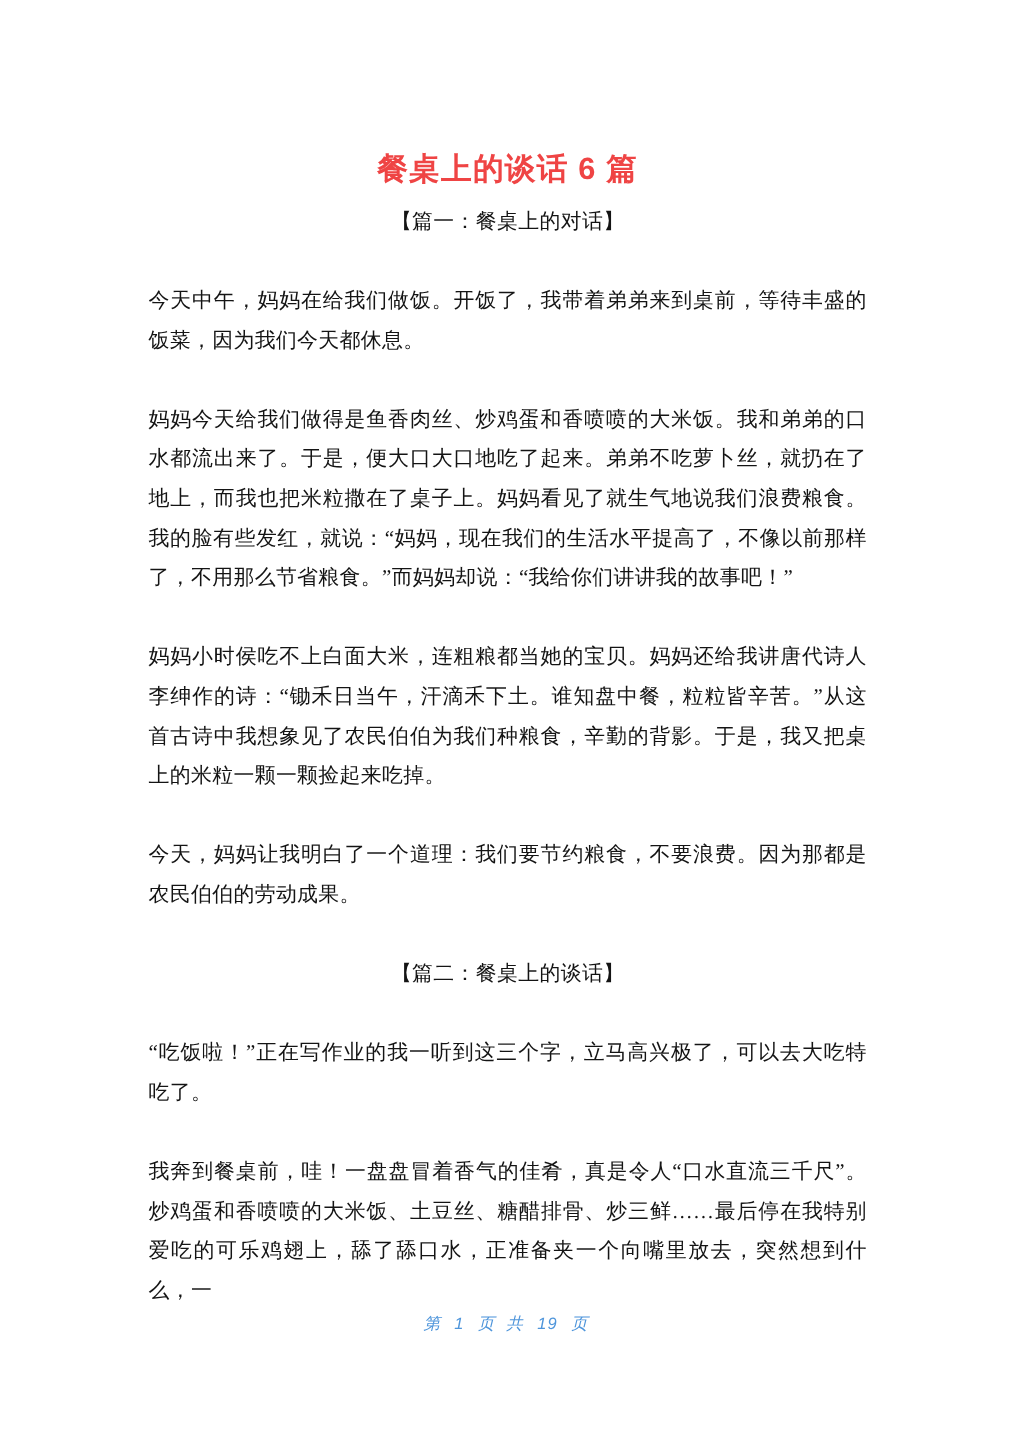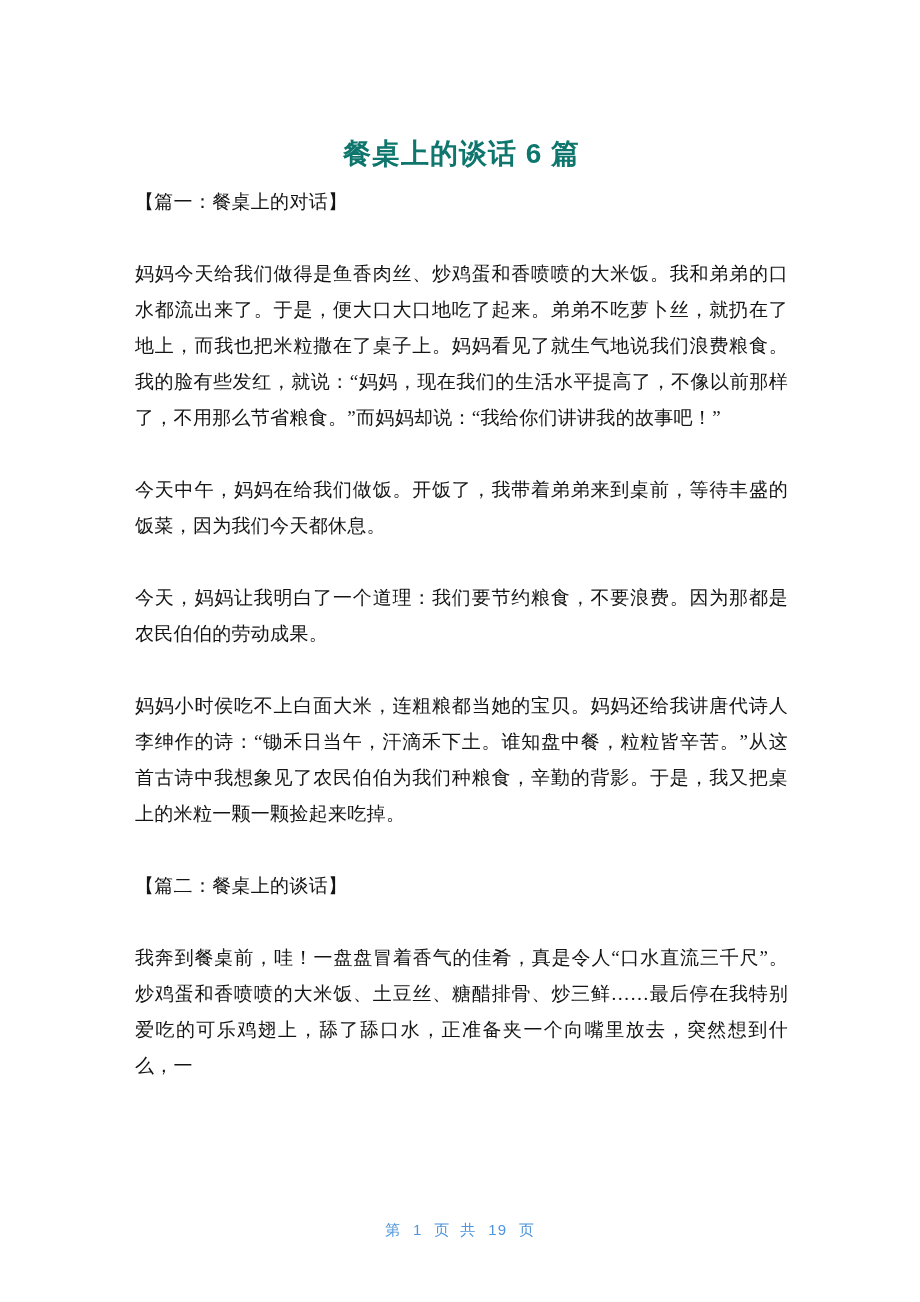--- a/index.html
+++ b/index.html
@@ -20,76 +20,78 @@
     padding: 132px 132px 0 135px;
   }
   .doc-title {
     margin: 0 0 8px 0;
     text-align: center;
     font-family: "Liberation Sans", "DejaVu Sans", sans-serif;
     font-weight: bold;
     font-size: 28px;
     line-height: 44px;
     letter-spacing: 1px;
-    color: #0f766e;
+    color: #ef4444;
   }
   .body-text {
     font-family: "Liberation Serif", "DejaVu Serif", serif;
     font-size: 19px;
     line-height: 36px;
     letter-spacing: 0.3px;
     color: #141414;
   }
   .sec-heading {
     margin: 0 0 36px 0;
-    text-align: left;
+    text-align: center;
   }
   .page p {
     margin: 0 0 36px 0;
     text-align: justify;
     text-justify: inter-ideograph;
   }
   .page-footer {
     position: absolute;
     left: 0;
     right: 0;
-    top: 1219px;
+    top: 1193px;
     text-align: center;
     font-family: "Liberation Serif", "DejaVu Serif", serif;
     font-size: 15px;
     line-height: 22px;
     color: #4e95db;
     letter-spacing: 1px;
+    font-style: italic;
   }
   .page-footer span {
     margin: 0 5px;
   }
   .page-footer .num {
     font-family: "Liberation Sans", "DejaVu Sans", sans-serif;
     font-size: 15px;
     margin: 0 7px;
   }
 </style>
 </head>
 <body>
 
 <div class="page">
 
   <h1 class="doc-title">餐桌上的谈话 6 篇</h1>
 
   <div>
     <div class="body-text sec-heading">【篇一：餐桌上的对话】</div>
+    <p class="body-text">今天中午，妈妈在给我们做饭。开饭了，我带着弟弟来到桌前，等待丰盛的饭菜，因为我们今天都休息。</p>
     <p class="body-text">妈妈今天给我们做得是鱼香肉丝、炒鸡蛋和香喷喷的大米饭。我和弟弟的口水都流出来了。于是，便大口大口地吃了起来。弟弟不吃萝卜丝，就扔在了地上，而我也把米粒撒在了桌子上。妈妈看见了就生气地说我们浪费粮食。我的脸有些发红，就说：“妈妈，现在我们的生活水平提高了，不像以前那样了，不用那么节省粮食。”而妈妈却说：“我给你们讲讲我的故事吧！”</p>
-    <p class="body-text">今天中午，妈妈在给我们做饭。开饭了，我带着弟弟来到桌前，等待丰盛的饭菜，因为我们今天都休息。</p>
+    <p class="body-text">妈妈小时侯吃不上白面大米，连粗粮都当她的宝贝。妈妈还给我讲唐代诗人李绅作的诗：“锄禾日当午，汗滴禾下土。谁知盘中餐，粒粒皆辛苦。”从这首古诗中我想象见了农民伯伯为我们种粮食，辛勤的背影。于是，我又把桌上的米粒一颗一颗捡起来吃掉。</p>
     <p class="body-text">今天，妈妈让我明白了一个道理：我们要节约粮食，不要浪费。因为那都是农民伯伯的劳动成果。</p>
-    <p class="body-text">妈妈小时侯吃不上白面大米，连粗粮都当她的宝贝。妈妈还给我讲唐代诗人李绅作的诗：“锄禾日当午，汗滴禾下土。谁知盘中餐，粒粒皆辛苦。”从这首古诗中我想象见了农民伯伯为我们种粮食，辛勤的背影。于是，我又把桌上的米粒一颗一颗捡起来吃掉。</p>
   </div>
 
   <div>
     <div class="body-text sec-heading">【篇二：餐桌上的谈话】</div>
+    <p class="body-text">“吃饭啦！”正在写作业的我一听到这三个字，立马高兴极了，可以去大吃特吃了。</p>
     <p class="body-text">我奔到餐桌前，哇！一盘盘冒着香气的佳肴，真是令人“口水直流三千尺”。炒鸡蛋和香喷喷的大米饭、土豆丝、糖醋排骨、炒三鲜……最后停在我特别爱吃的可乐鸡翅上，舔了舔口水，正准备夹一个向嘴里放去，突然想到什么，一</p>
   </div>
 
 </div>
 
 <div class="page-footer">
   <span>第</span><span class="num">1</span><span>页</span><span>共</span><span class="num">19</span><span>页</span>
 </div>
 
 </body></html>

